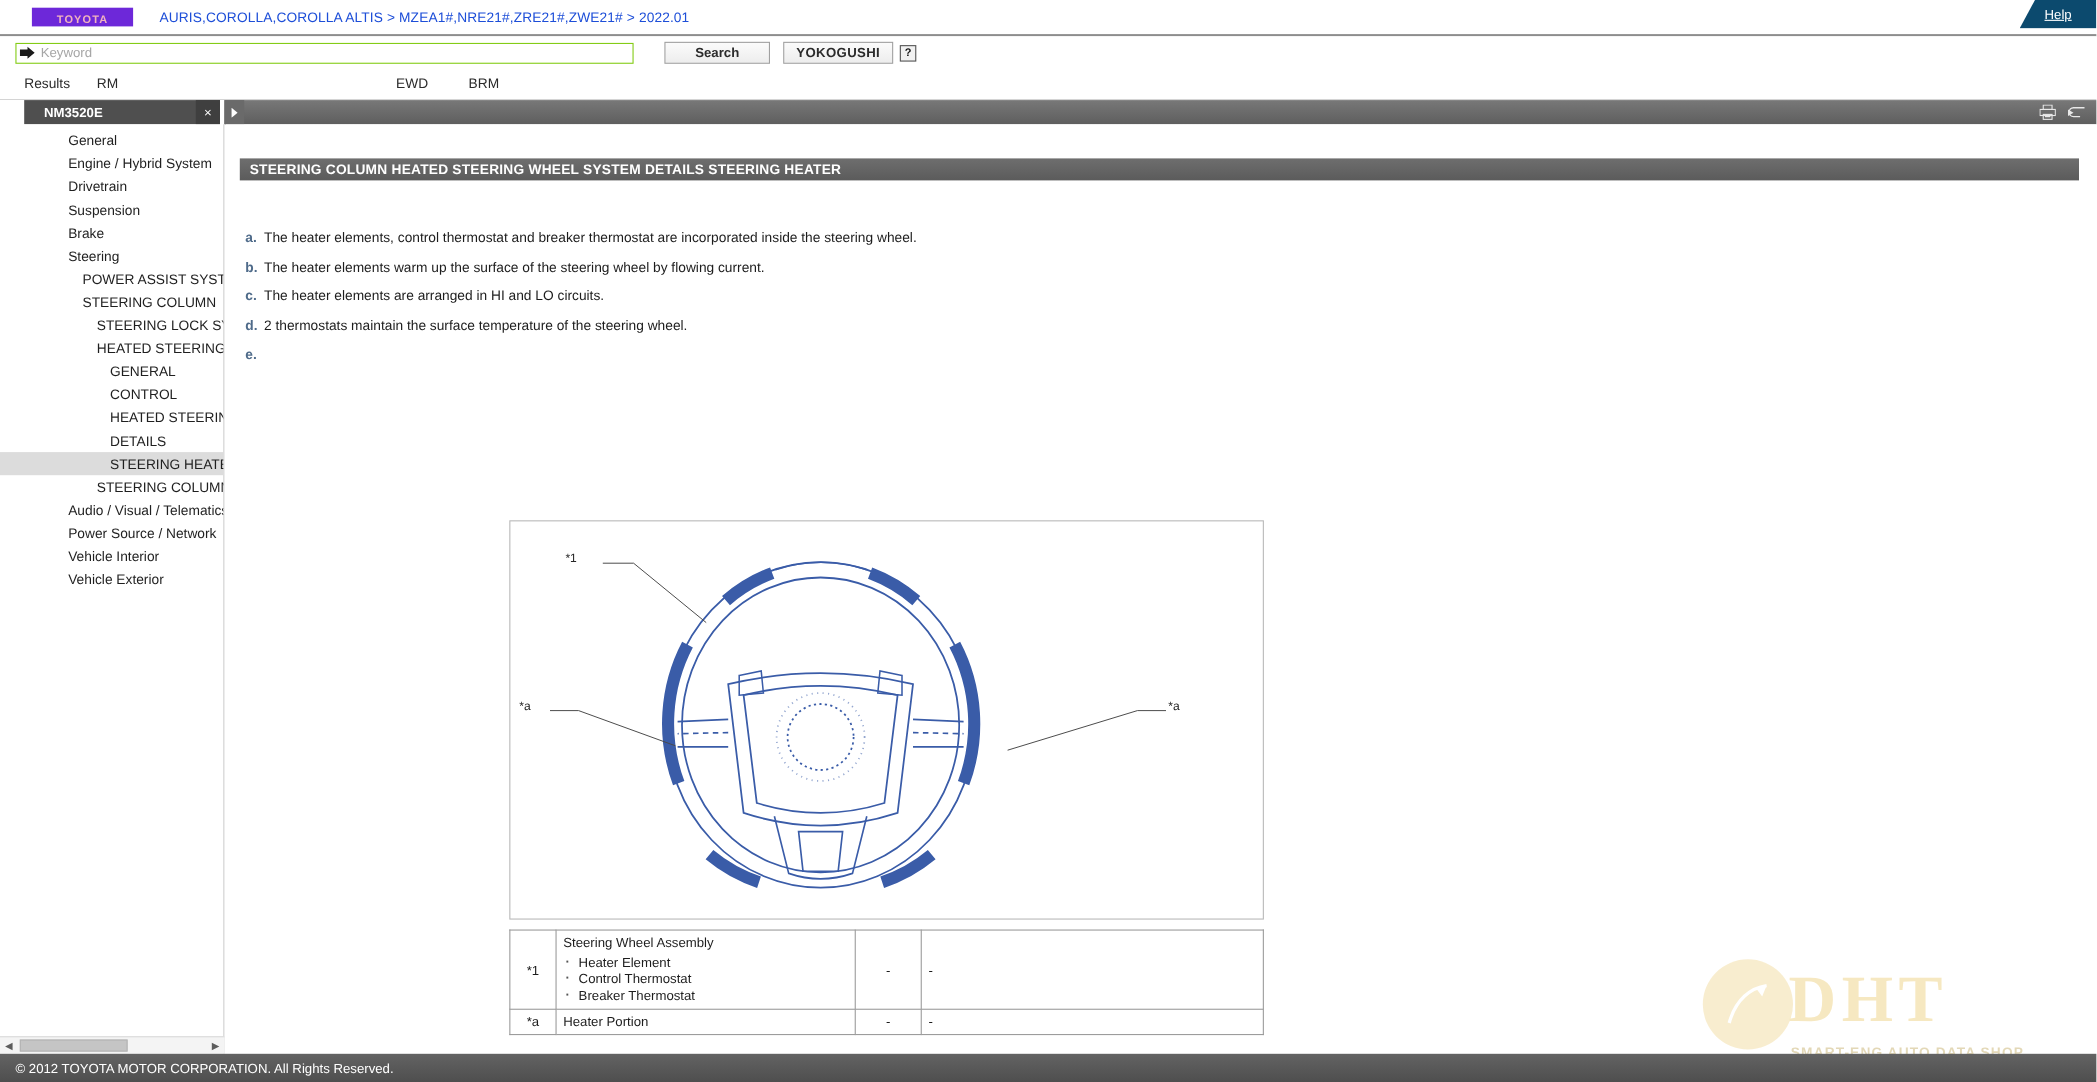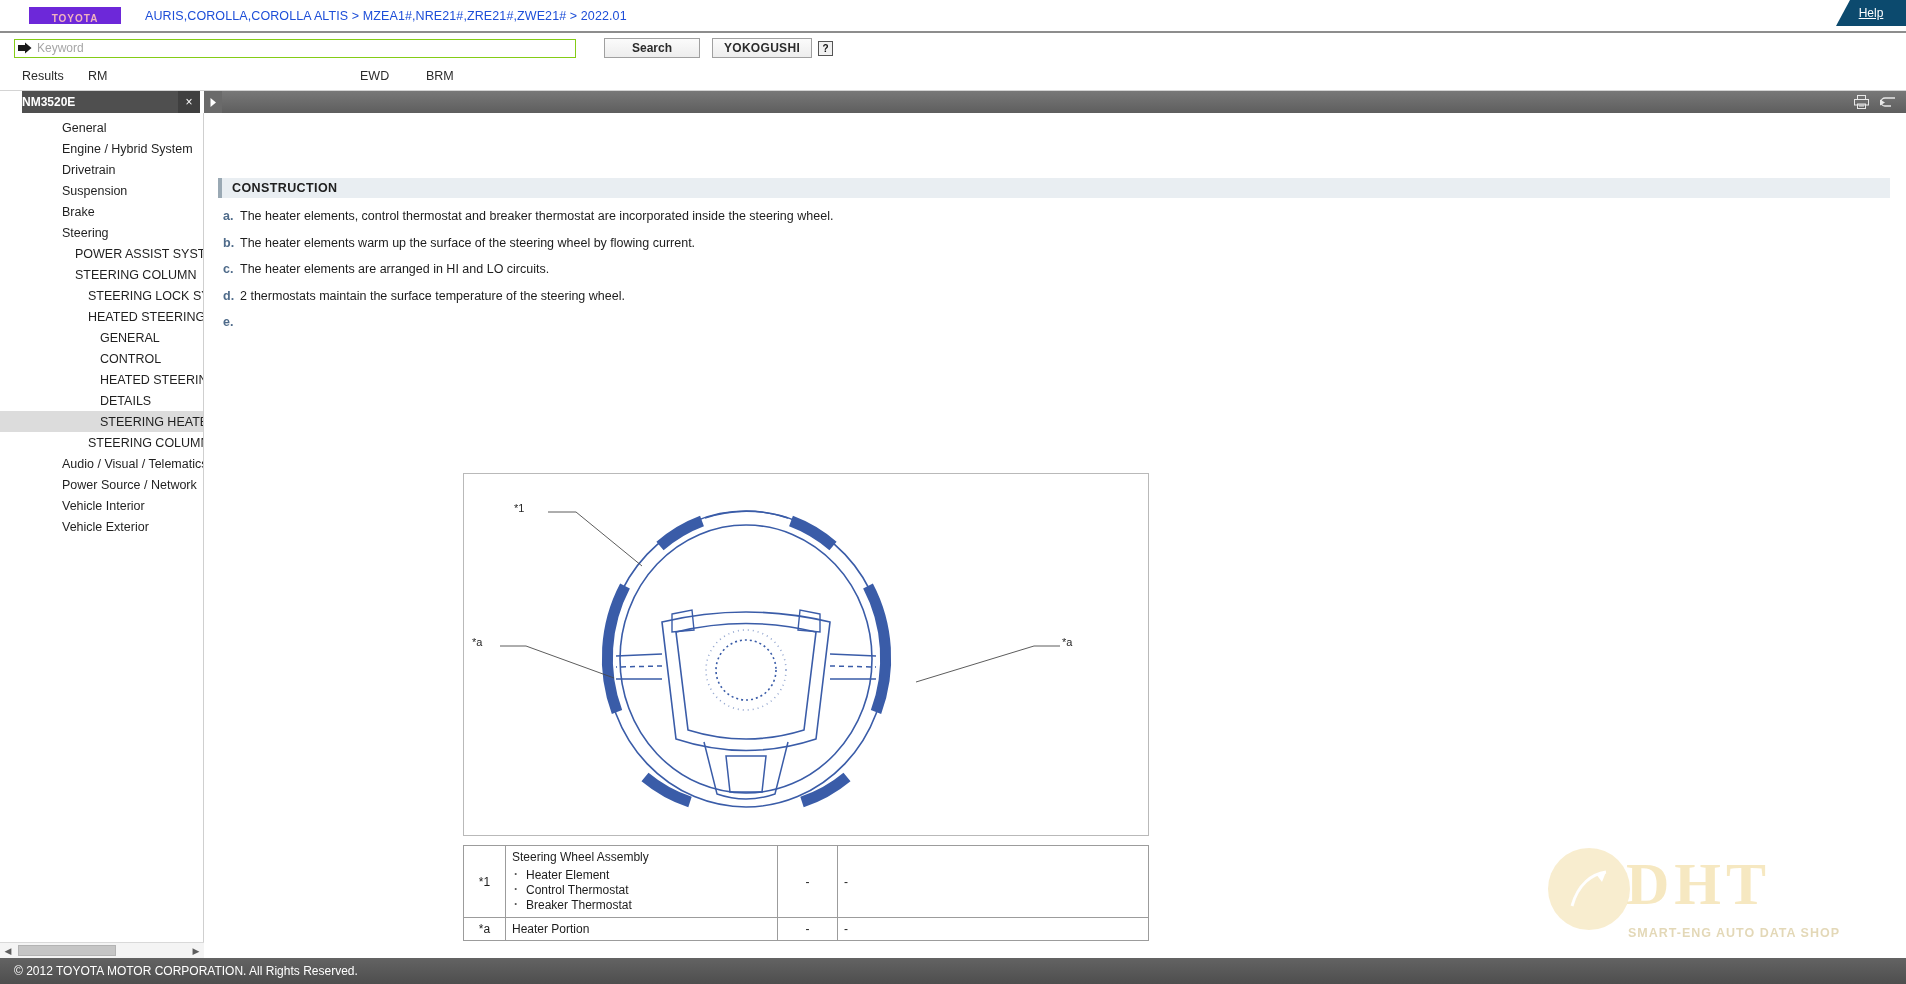--- a/index.html
+++ b/index.html
@@ -129,21 +129,21 @@
     position: absolute; left: 0; top: 91px; width: 1906px; height: 22px;
     background: #ffffff;
   }
   .doctab {
     position: absolute; left: 22px; top: 0;
     width: 178px; height: 22px;
     background: #4f4f4f;
     color: #ffffff;
     font-size: 12px; font-weight: bold;
     display: flex; align-items: center;
-    padding-left: 0;
+    padding-left: 18px;
     cursor: pointer;
   }
   .doctab .close {
     position: absolute; right: 0; top: 0;
     width: 22px; height: 22px;
     background: #3f3f3f;
     display: flex; align-items: center; justify-content: center;
     color: #fff; font-size: 12px; font-weight: normal;
     cursor: pointer;
   }
@@ -287,21 +287,21 @@
     margin: 4px 0 0 0; padding-left: 14px; list-style: none;
   }
   .legend-table ul li { position: relative; line-height: 15px; }
   .legend-table ul li:before {
     content: "\00B7"; position: absolute; left: -12px; top: -1px;
     font-weight: bold; color: #555;
   }
 
   
   .watermark {
-    position: absolute; left: 1548px; top: 848px;
+    position: absolute; left: 1548px; top: 872px;
     width: 350px; height: 100px;
     pointer-events: none;
     opacity: 0.55;
   }
   .wm-circle {
     position: absolute; left: 0; top: 0;
     width: 82px; height: 82px;
     border-radius: 50%;
     background: #f3dfa8;
   }
@@ -427,21 +427,21 @@
   </div>
   <div class="hscroll">
     <div class="arrow">◀</div>
     <div class="thumb"></div>
     <div class="track"></div>
     <div class="arrow">▶</div>
   </div>
 
   <div class="main">
 
-    <div class="subsection">CONSTRUCTION</div>
+    <div class="section-title">STEERING COLUMN  HEATED STEERING WHEEL SYSTEM  DETAILS  STEERING HEATER</div>
 
     <div class="clauses" id="clauses">
         <div class="clause">
           <span class="mk">a.</span>
           <span class="tx">The heater elements, control thermostat and breaker thermostat are incorporated inside the steering wheel.</span>
         </div>
         <div class="clause">
           <span class="mk">b.</span>
           <span class="tx">The heater elements warm up the surface of the steering wheel by flowing current.</span>
         </div>

